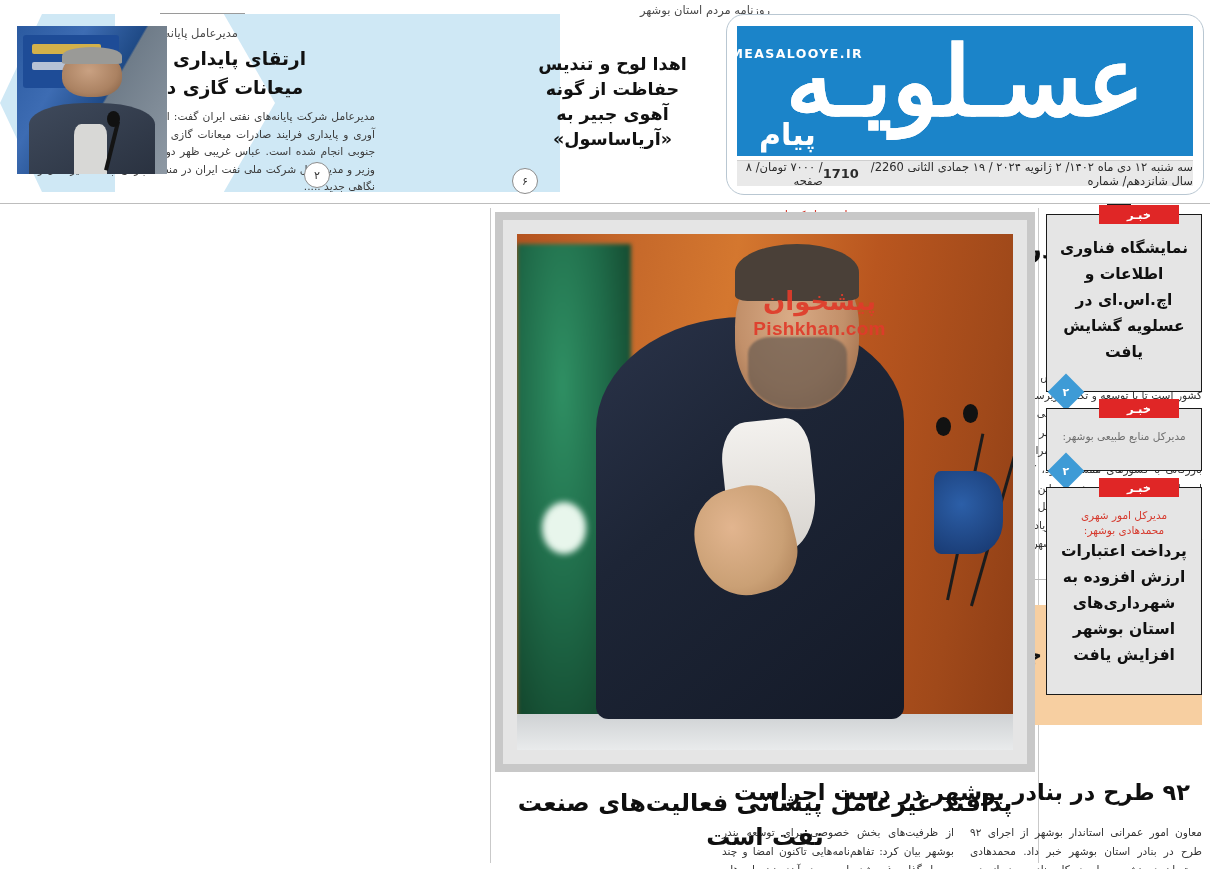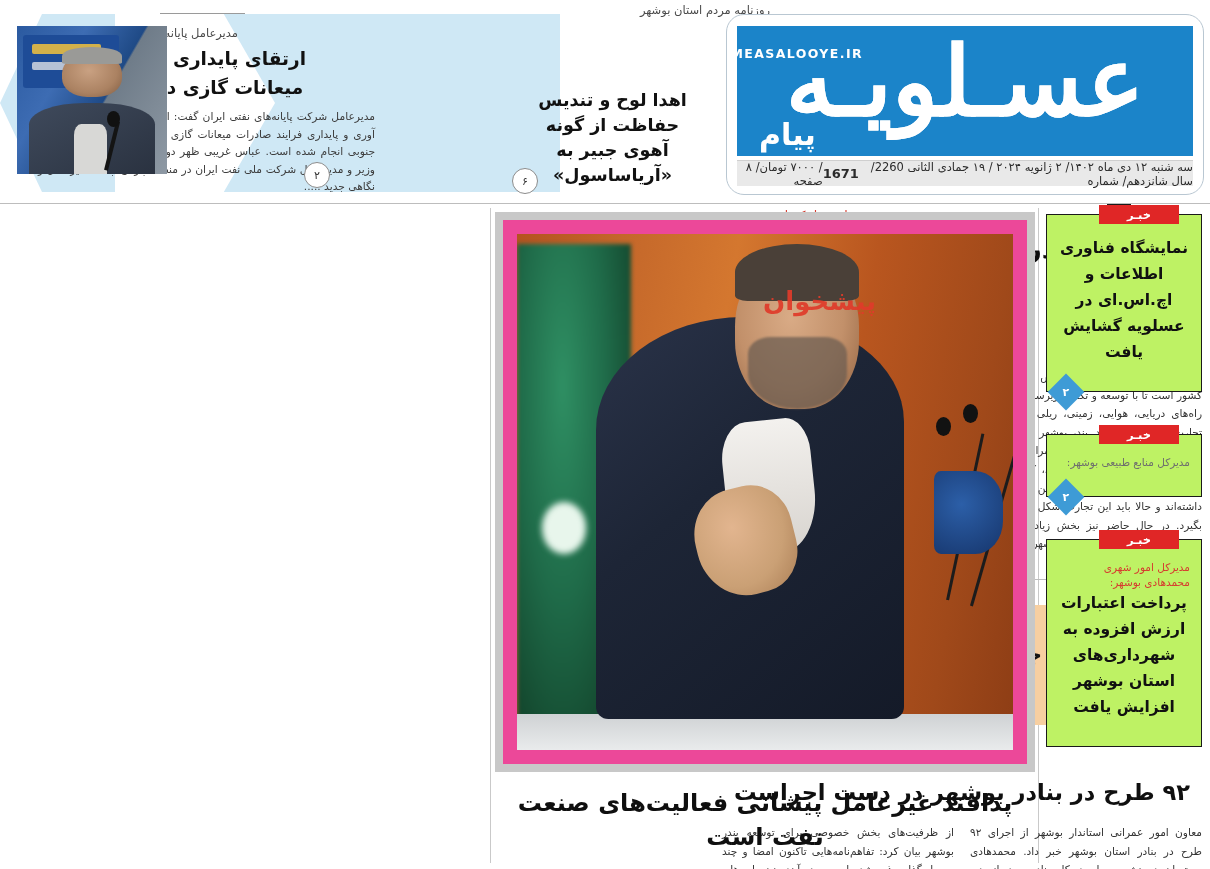--- a/index.html
+++ b/index.html
@@ -65,21 +65,21 @@
   }
   .wedge-white {
     position:absolute; left:115px; top:0; width:160px; height:178px;
     background:#ffffff;
     clip-path: polygon(0 0, 68% 0, 100% 50%, 68% 100%, 0 100%);
   }
 
   .promo-award {
     position:absolute; right:510px; top:52px; width:175px;
     text-align:center; font-size:17.5px; line-height:25px;
-    font-weight:bold; color:#111;margin-top:36px;
+    font-weight:bold; color:#111;
   }
 
   .pagebubble {
     position:absolute; width:26px; height:26px; border-radius:50%;
     border:1px solid #8c8c8c; background:#fff;
     display:flex; align-items:center; justify-content:center;
     font-size:11px; color:#333;
   }
   #bubble-6 { right:672px; top:168px; }
   #bubble-2-top { right:880px; top:162px; }
@@ -149,21 +149,21 @@
     margin-top:5px; font-size:22.5px; line-height:34px; font-weight:bold;
     text-align:left; padding-left:12px; color:#0f0f0f;
   }
   .story2 .cols { margin-top:14px; display:flex; gap:16px; }
   .story2 .cols .c { flex:1; font-size:10.6px; line-height:18.6px; text-align:justify; color:#333; }
 
   
   .col-center { position:absolute; left:495px; top:212px; width:540px; height:651px; }
   .photo-frame {
     position:relative; width:540px; height:560px;
-    border:8px solid #c8c8c8; background:#ec4899; padding:14px;
+    border:8px solid #c8c8c8; background:#e5e5e5; padding:14px;
   }
   .photo-inner {
     position:relative; width:100%; height:100%; overflow:hidden;
     background: linear-gradient(100deg,#b4531f 0%, #c4672a 18%, #d4772f 38%, #b9561f 62%, #a0491a 85%, #8d3d15 100%);
   }
   .ph-green {
     position:absolute; left:0; top:2%; width:23%; height:92%;
     background: radial-gradient(ellipse at 40% 30%, #2f8f63 0%, #1f6b49 45%, #14492f 80%);
     filter: blur(2px);
   }
@@ -237,30 +237,30 @@
   .cap-wrap { position:relative; margin-top:14px; padding-bottom:6px; }
   .cap-k { font-size:12.5px; color:#3b3b3b; text-align:center; }
   .cap-t {
     margin-top:6px; font-size:24px; line-height:34px; font-weight:bold;
     text-align:center; color:#0f0f0f;
   }
 
   
   .col-side { position:absolute; left:1046px; top:214px; width:156px; }
   .newscard {
-    position:relative; border:1.5px solid #1a1a1a; background:#bef264;
-    padding:20px 11px 26px 11px; margin-bottom:42px;
+    position:relative; border:1.5px solid #1a1a1a; background:#e5e5e5;
+    padding:20px 11px 26px 11px; margin-bottom:16px;
   }
   .khabar {
     position:absolute; right:22px; top:-10px; width:80px; height:19px;
     background:#e02626; color:#fff; font-size:11.5px; font-weight:bold;
     display:flex; align-items:center; justify-content:center; letter-spacing:3px;
   }
   .khabar-rule-l { position:absolute; left:8px; top:-1px; width:24px; height:1px; background:#1a1a1a; }
-  .nc-k { font-size:10.5px; line-height:15px; color:#d63b2f; }
+  .nc-k { font-size:10.5px; line-height:15px; color:#d63b2f; text-align:center; }
   .nc-k.grey { color:#6e6e6e; }
   .nc-t {
     font-size:15.5px; line-height:26px; font-weight:bold; text-align:center; color:#111;
   }
   .nc-b {
     margin-top:12px; font-size:10.2px; line-height:17px; text-align:justify; color:#464646;
   }
   .newscard .diamond { position:absolute; left:6px; bottom:-14px; }
 </style>
 </head>
@@ -279,21 +279,21 @@
     </div>
 
     <div class="masthead">
       <div class="masthead-blue">
         <div class="brand-main">عسـلویـه</div>
         <div class="brand-url">WWW.PAYAMEASALOOYE.IR</div>
         <div class="brand-sub">پیام</div>
       </div>
       <div class="masthead-date">
         <span>سه شنبه ۱۲ دی ماه ۱۴۰۲/ ۲ ژانویه ۲۰۲۴ / ۱۹ جمادی الثانی 2260/سال شانزدهم/ شماره </span>
-          <b>1671</b>
+          <b>1710</b>
           <span> / ۷۰۰۰ تومان/ ۸ صفحه</span>
       </div>
     </div>
 
     <div class="promo-award">اهدا لوح و تندیس حفاظت از گونه آهوی جبیر به «آریاساسول»</div>
     <div class="pagebubble" id="bubble-6">۶</div>
 
     <div class="lead-kicker">مدیرعامل پایانه‌های نفتی ایران مطرح کرد؛</div>
     <div class="lead-title">ارتقای پایداری فرایند صادرات میعانات گازی در پارس جنوبی</div>
     <div class="lead-body">مدیرعامل شرکت پایانه‌های نفتی ایران گفت: اقدامات خوبی در راستای تاب آوری و پایداری فرایند صادرات میعانات گازی در پایانه میعانات گازی پارس جنوبی انجام شده است. عباس غریبی ظهر دوشنبه در حاشیه حضور معاون وزیر و مدیرعامل شرکت ملی نفت ایران در منطقه پارس، پدافند غیرعامل را نگاهی جدید .....</div>
@@ -366,20 +366,21 @@
         <div class="ph-hair"></div>
         <div class="ph-beard"></div>
         <div class="ph-hand"></div>
         <div class="ph-mic1"></div>
         <div class="ph-mic2"></div>
         <div class="ph-mic1-h"></div>
         <div class="ph-mic2-h"></div>
         <div class="ph-logo"></div>
         <div class="watermark">
           <div class="fa">پیشخوان</div>
+          <div class="en">Pishkhan.com</div>
         </div>
       </div>
     </div>
 
     <div class="cap-wrap">
       <div class="cap-t">پدافند غیرعامل پیشانی فعالیت‌های صنعت نفت است</div>
 
     </div>
   </div>
 

